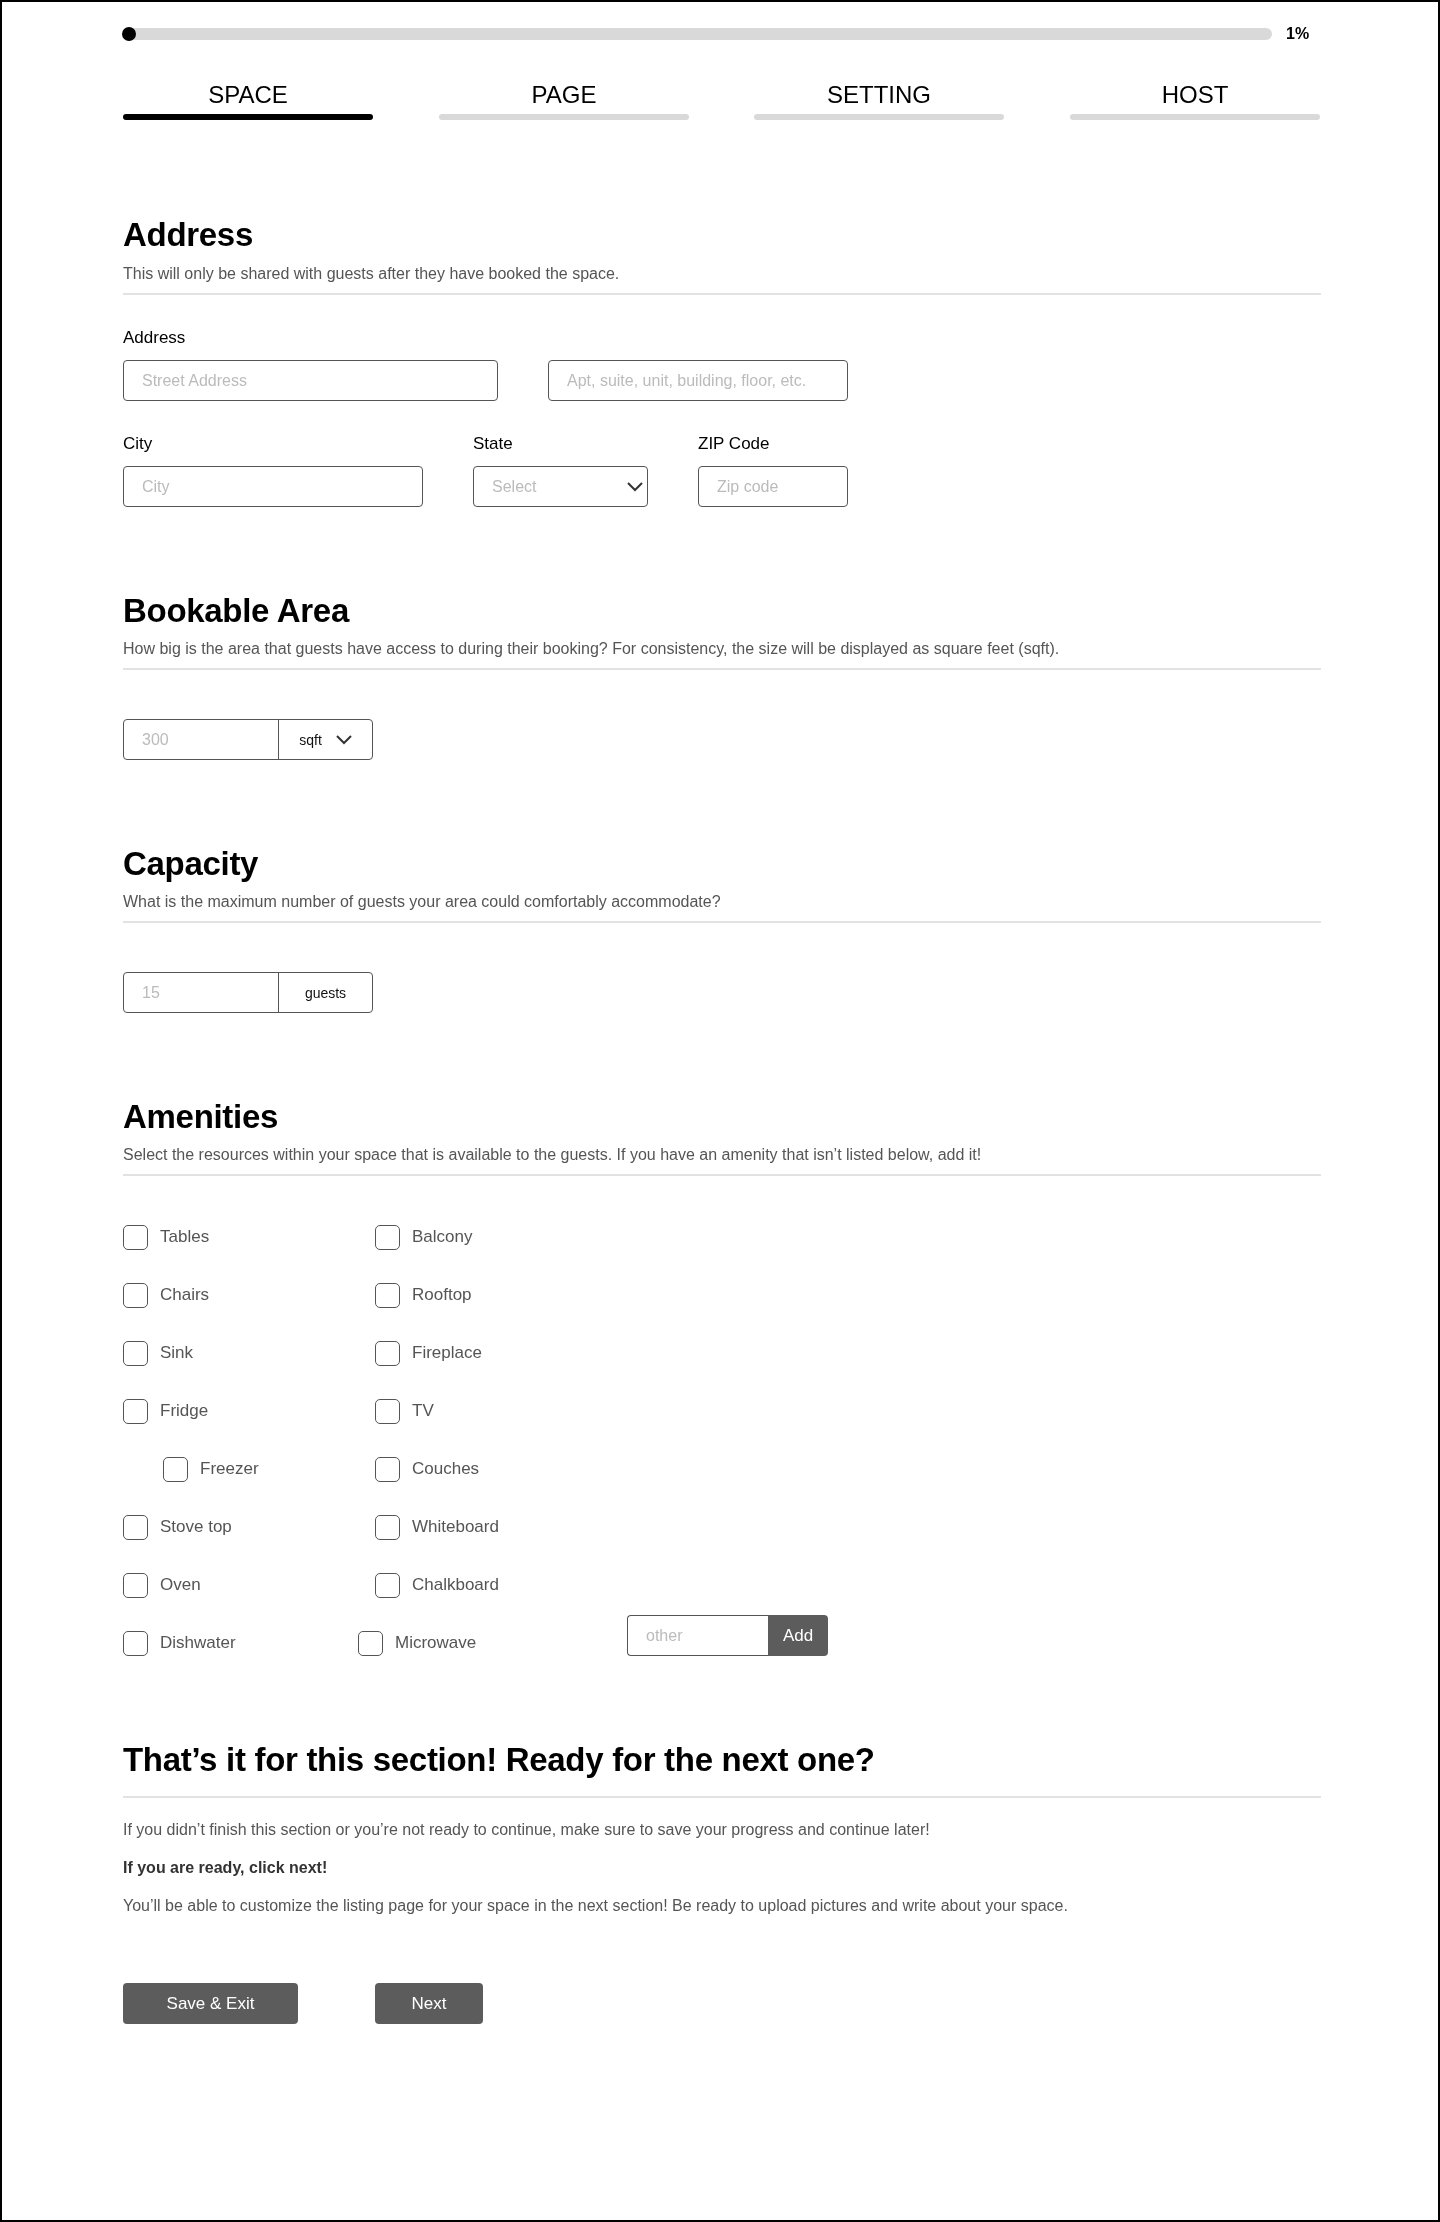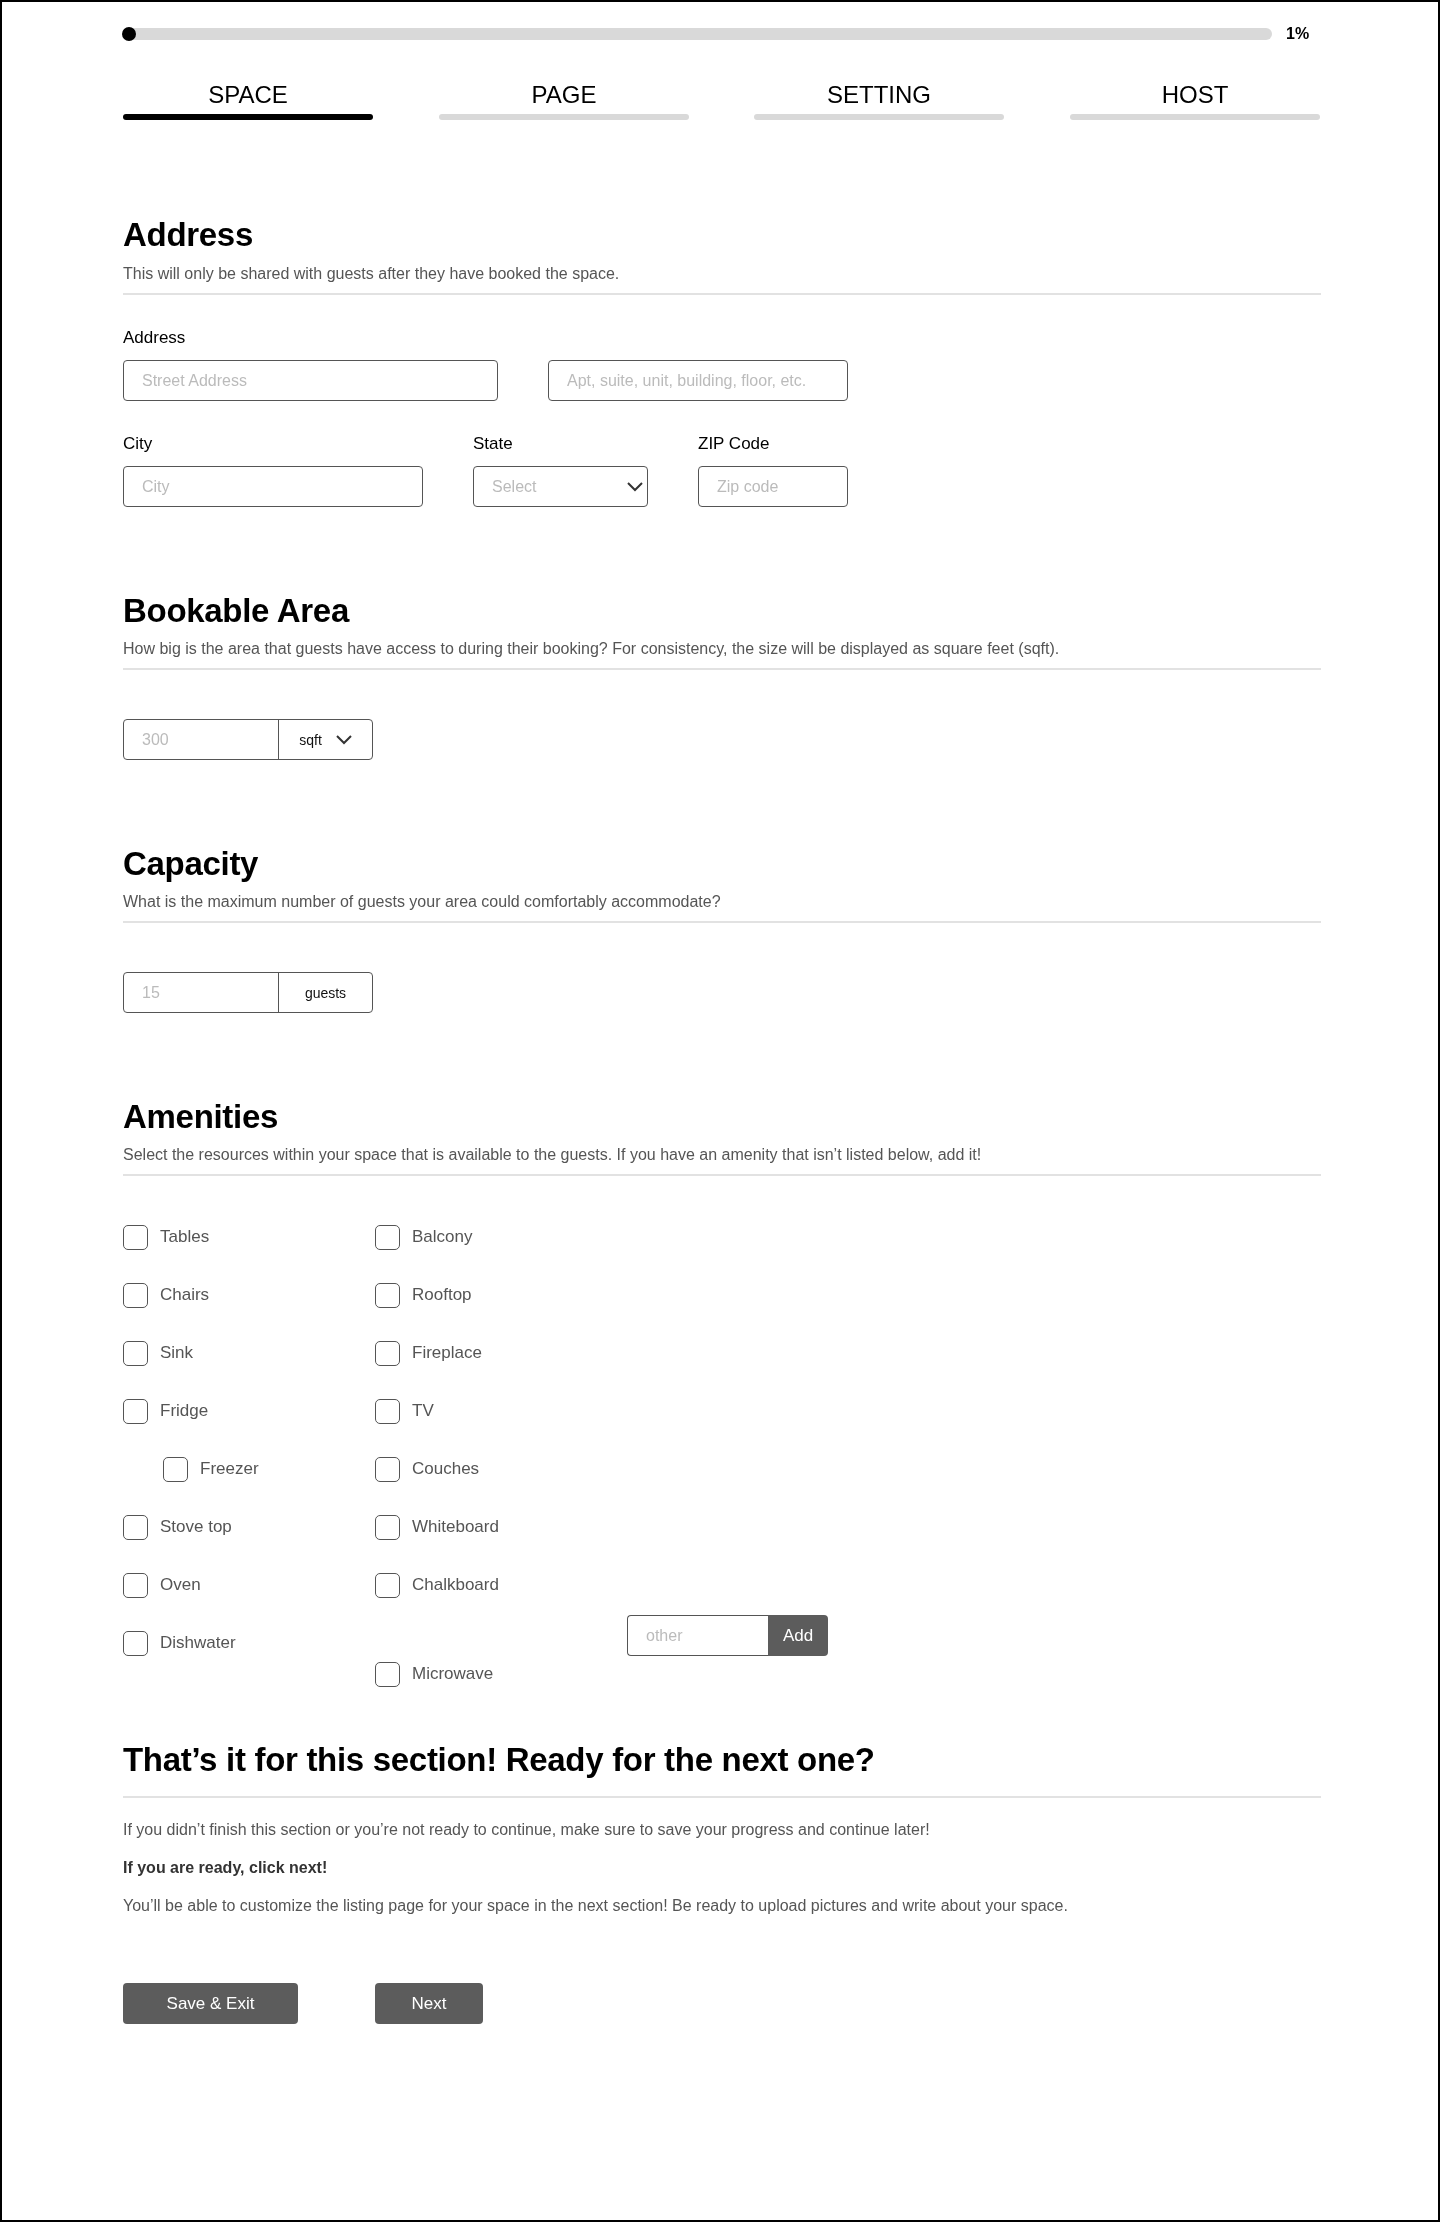--- a/index.html
+++ b/index.html
@@ -198,21 +198,21 @@
       <span class="amenity-label">Couches</span>
     </div>
     <div class="abs amenity" style="left: 373px; top: 1512px;">
       <span class="checkbox"></span>
       <span class="amenity-label">Whiteboard</span>
     </div>
     <div class="abs amenity" style="left: 373px; top: 1570px;">
       <span class="checkbox"></span>
       <span class="amenity-label">Chalkboard</span>
     </div>
-    <div class="abs amenity" style="left: 373px; top: 1628px; margin-top: 31px;">
+    <div class="abs amenity" style="left: 356px; top: 1628px;">
       <span class="checkbox"></span>
       <span class="amenity-label">Microwave</span>
     </div>
   </div>
 
 <div class="abs other-wrap">
   <div class="other-input">
       <span>other</span>
     </div>
   <div class="add-btn">Add</div>

